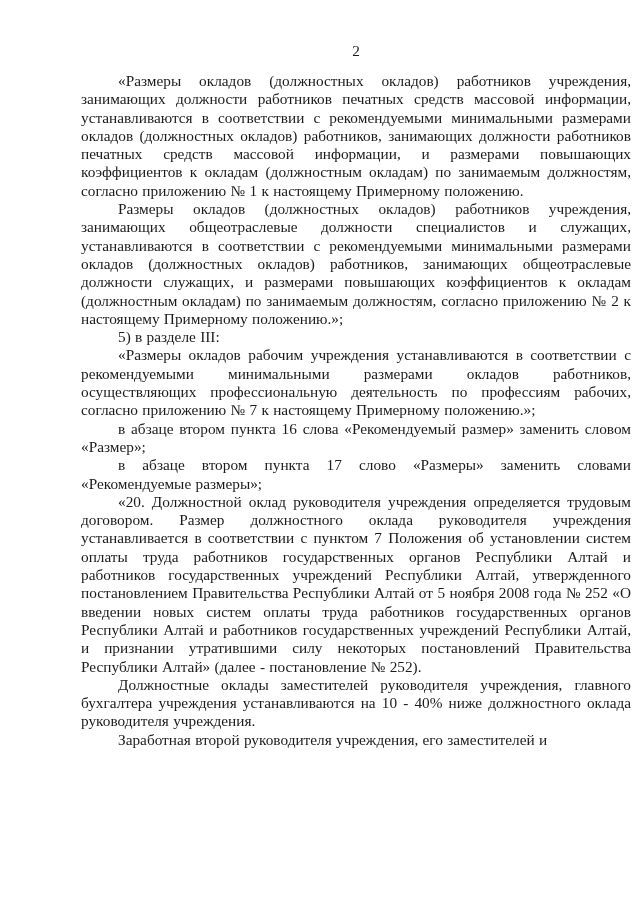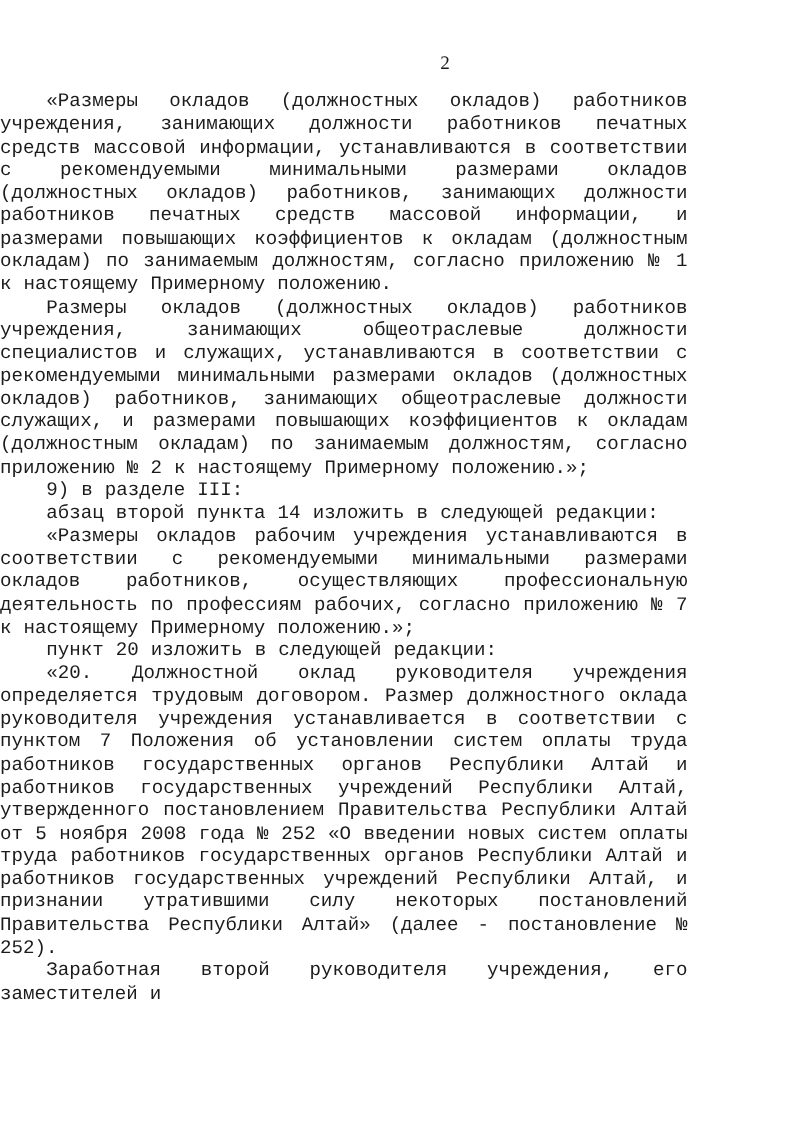--- a/index.html
+++ b/index.html
@@ -24,42 +24,43 @@
   }
   .page-number {
     width: 550px;
     margin-left: 81px;
     text-align: center;
     font-size: 15.3px;
     line-height: 18px;
   }
   .doc-body {
     margin-top: 12px;
+    margin-left: 81px;
     width: 550px;
     font-size: 15.3px;
     line-height: 18.3px;
     text-align: justify;
-    font-family: Liberation Mono, monospace;
   }
   .doc-body p {
     margin: 0;
     padding: 0;
     text-indent: 37px;
     word-spacing: 0.5px;
   }
 </style>
 </head>
 <body>
 
 <div class="page">
   <div class="page-number">2</div>
 
   <div class="doc-body">
     <p>«Размеры окладов (должностных окладов) работников учреждения, занимающих должности работников печатных средств массовой информации, устанавливаются в соответствии с рекомендуемыми минимальными размерами окладов (должностных окладов) работников, занимающих должности работников печатных средств массовой информации, и размерами повышающих коэффициентов к окладам (должностным окладам) по занимаемым должностям, согласно приложению № 1 к настоящему Примерному положению.</p>
     <p>Размеры окладов (должностных окладов) работников учреждения, занимающих общеотраслевые должности специалистов и служащих, устанавливаются в соответствии с рекомендуемыми минимальными размерами окладов (должностных окладов) работников, занимающих общеотраслевые должности служащих, и размерами повышающих коэффициентов к окладам (должностным окладам) по занимаемым должностям, согласно приложению № 2 к настоящему Примерному положению.»;</p>
-    <p>9) в разделе III:</p>
-    <p>абзац второй пункта 14 изложить в следующей редакции:</p>
+    <p>5) в разделе III:</p>
     <p>«Размеры окладов рабочим учреждения устанавливаются в соответствии с рекомендуемыми минимальными размерами окладов работников, осуществляющих профессиональную деятельность по профессиям рабочих, согласно приложению № 7 к настоящему Примерному положению.»;</p>
-    <p>пункт 20 изложить в следующей редакции:</p>
+    <p>в абзаце втором пункта 16 слова «Рекомендуемый размер» заменить словом «Размер»;</p>
+    <p>в абзаце втором пункта 17 слово «Размеры» заменить словами «Рекомендуемые размеры»;</p>
     <p>«20. Должностной оклад руководителя учреждения определяется трудовым договором. Размер должностного оклада руководителя учреждения устанавливается в соответствии с пунктом 7 Положения об установлении систем оплаты труда работников государственных органов Республики Алтай и работников государственных учреждений Республики Алтай, утвержденного постановлением Правительства Республики Алтай от 5 ноября 2008 года № 252 «О введении новых систем оплаты труда работников государственных органов Республики Алтай и работников государственных учреждений Республики Алтай, и признании утратившими силу некоторых постановлений Правительства Республики Алтай» (далее - постановление № 252).</p>
+    <p>Должностные оклады заместителей руководителя учреждения, главного бухгалтера учреждения устанавливаются на 10 - 40% ниже должностного оклада руководителя учреждения.</p>
     <p>Заработная второй руководителя учреждения, его заместителей и</p>
   </div>
 </div>
 
 </body></html>

